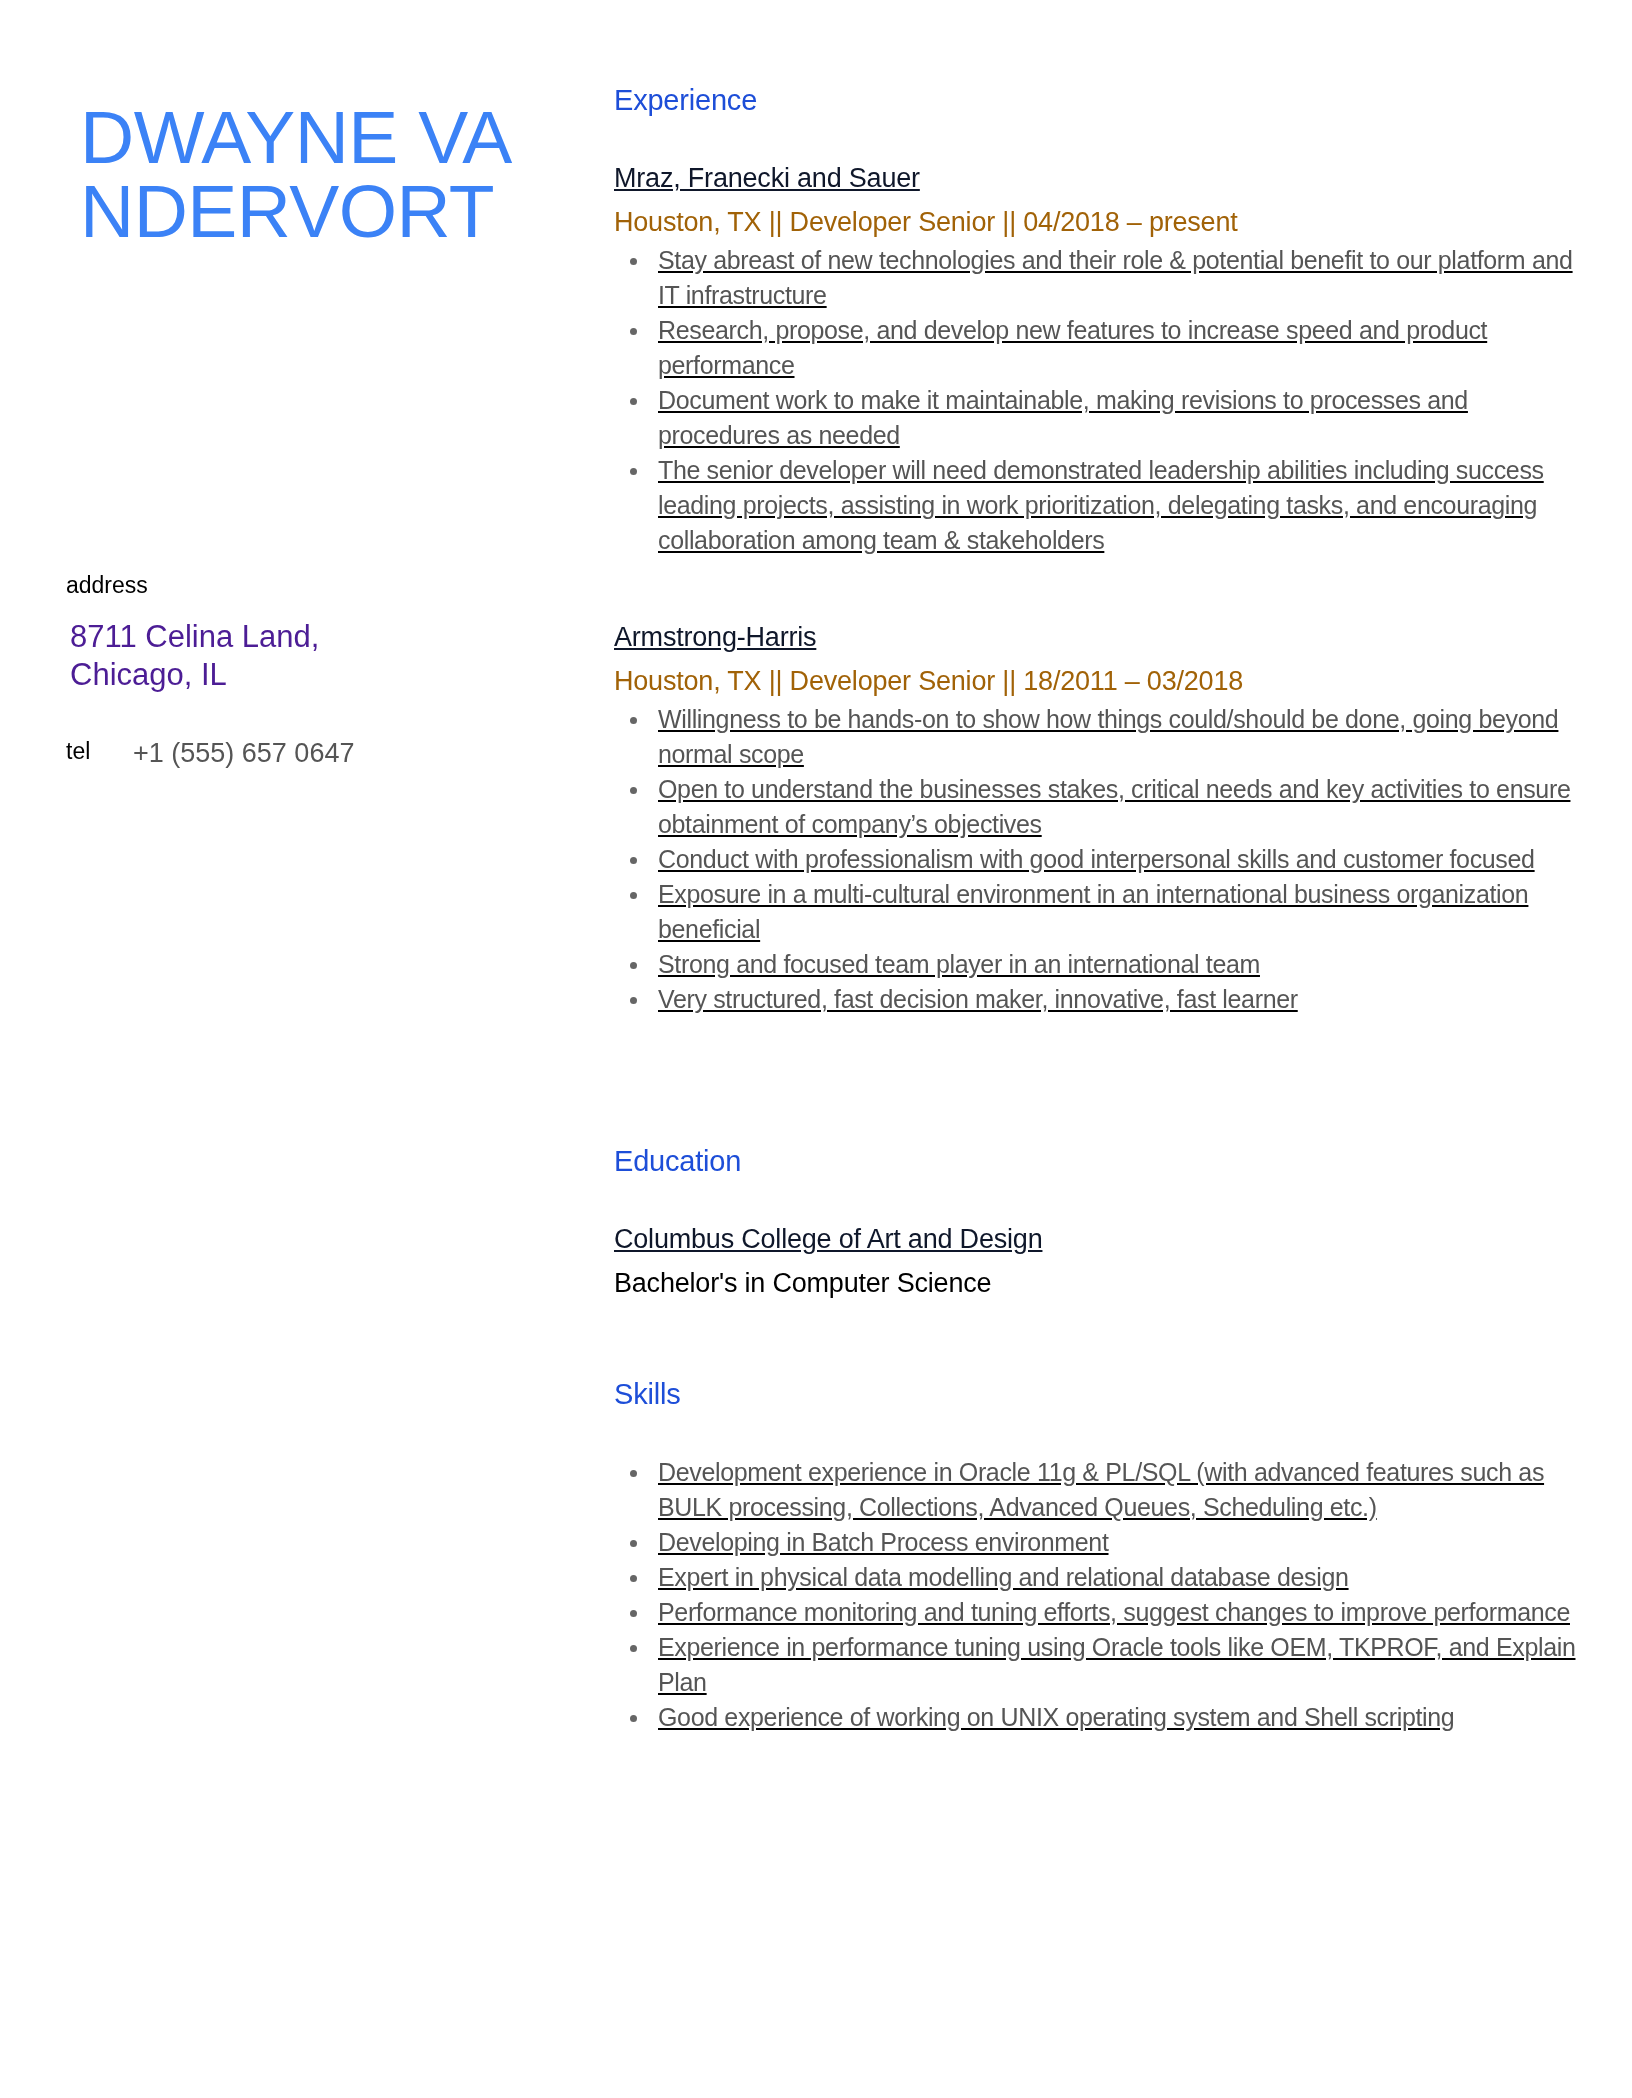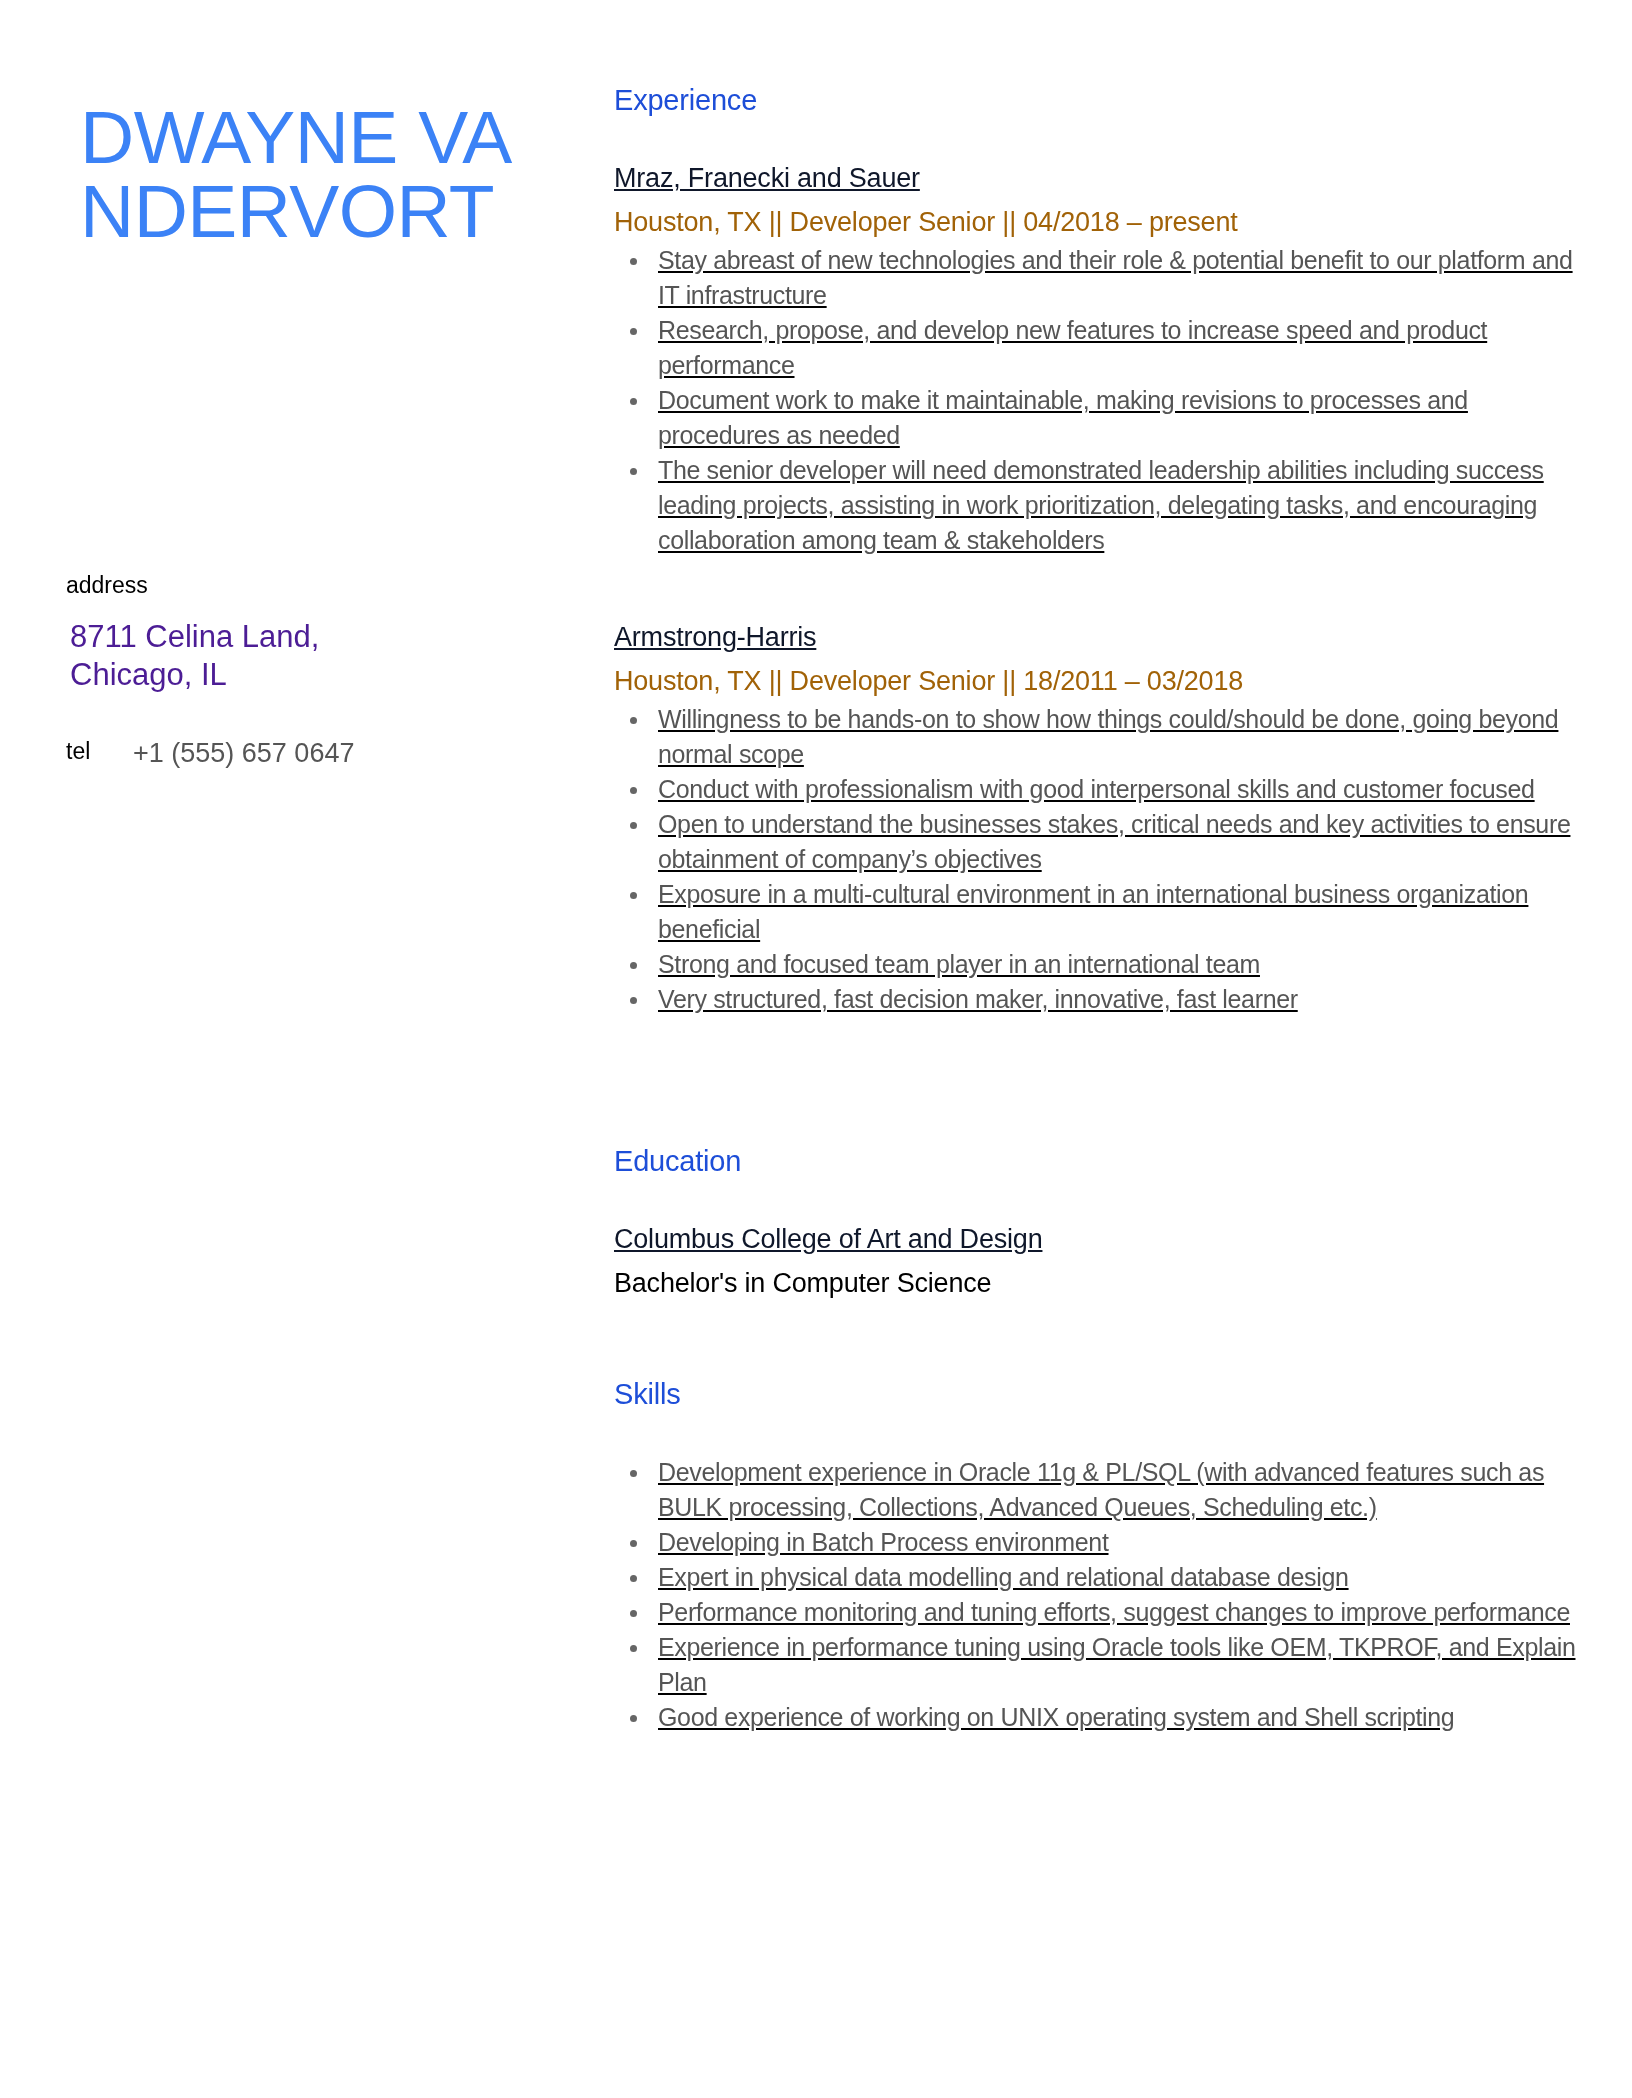--- a/index.html
+++ b/index.html
@@ -69,22 +69,22 @@
     <li><span class="dot"></span><span>Document work to make it maintainable, making revisions to processes and procedures as needed</span></li>
     <li><span class="dot"></span><span>The senior developer will need demonstrated leadership abilities including success leading projects, assisting in work prioritization, delegating tasks, and encouraging collaboration among team &amp; stakeholders</span></li>
   </ul>
 </div>
 
 <div class="block" style="top:620px;">
   <div class="company">Armstrong-Harris</div>
   <div class="meta">Houston, TX || Developer Senior || 18/2011 – 03/2018</div>
   <ul class="bullets">
     <li><span class="dot"></span><span>Willingness to be hands-on to show how things could/should be done, going beyond normal scope</span></li>
+    <li><span class="dot"></span><span>Open to understand the businesses stakes, critical needs and key activities to ensure obtainment of company’s objectives</span></li>
     <li><span class="dot"></span><span>Conduct with professionalism with good interpersonal skills and customer focused</span></li>
-    <li><span class="dot"></span><span>Open to understand the businesses stakes, critical needs and key activities to ensure obtainment of company’s objectives</span></li>
     <li><span class="dot"></span><span>Exposure in a multi-cultural environment in an international business organization beneficial</span></li>
     <li><span class="dot"></span><span>Strong and focused team player in an international team</span></li>
     <li><span class="dot"></span><span>Very structured, fast decision maker, innovative, fast learner</span></li>
   </ul>
 </div>
 
 <h2 class="section-title" style="top:1145px;">Education</h2>
 <div class="block" style="top:1222px;">
   <div class="company">Columbus College of Art and Design</div>
   <div class="degree">Bachelor's in Computer Science</div>

